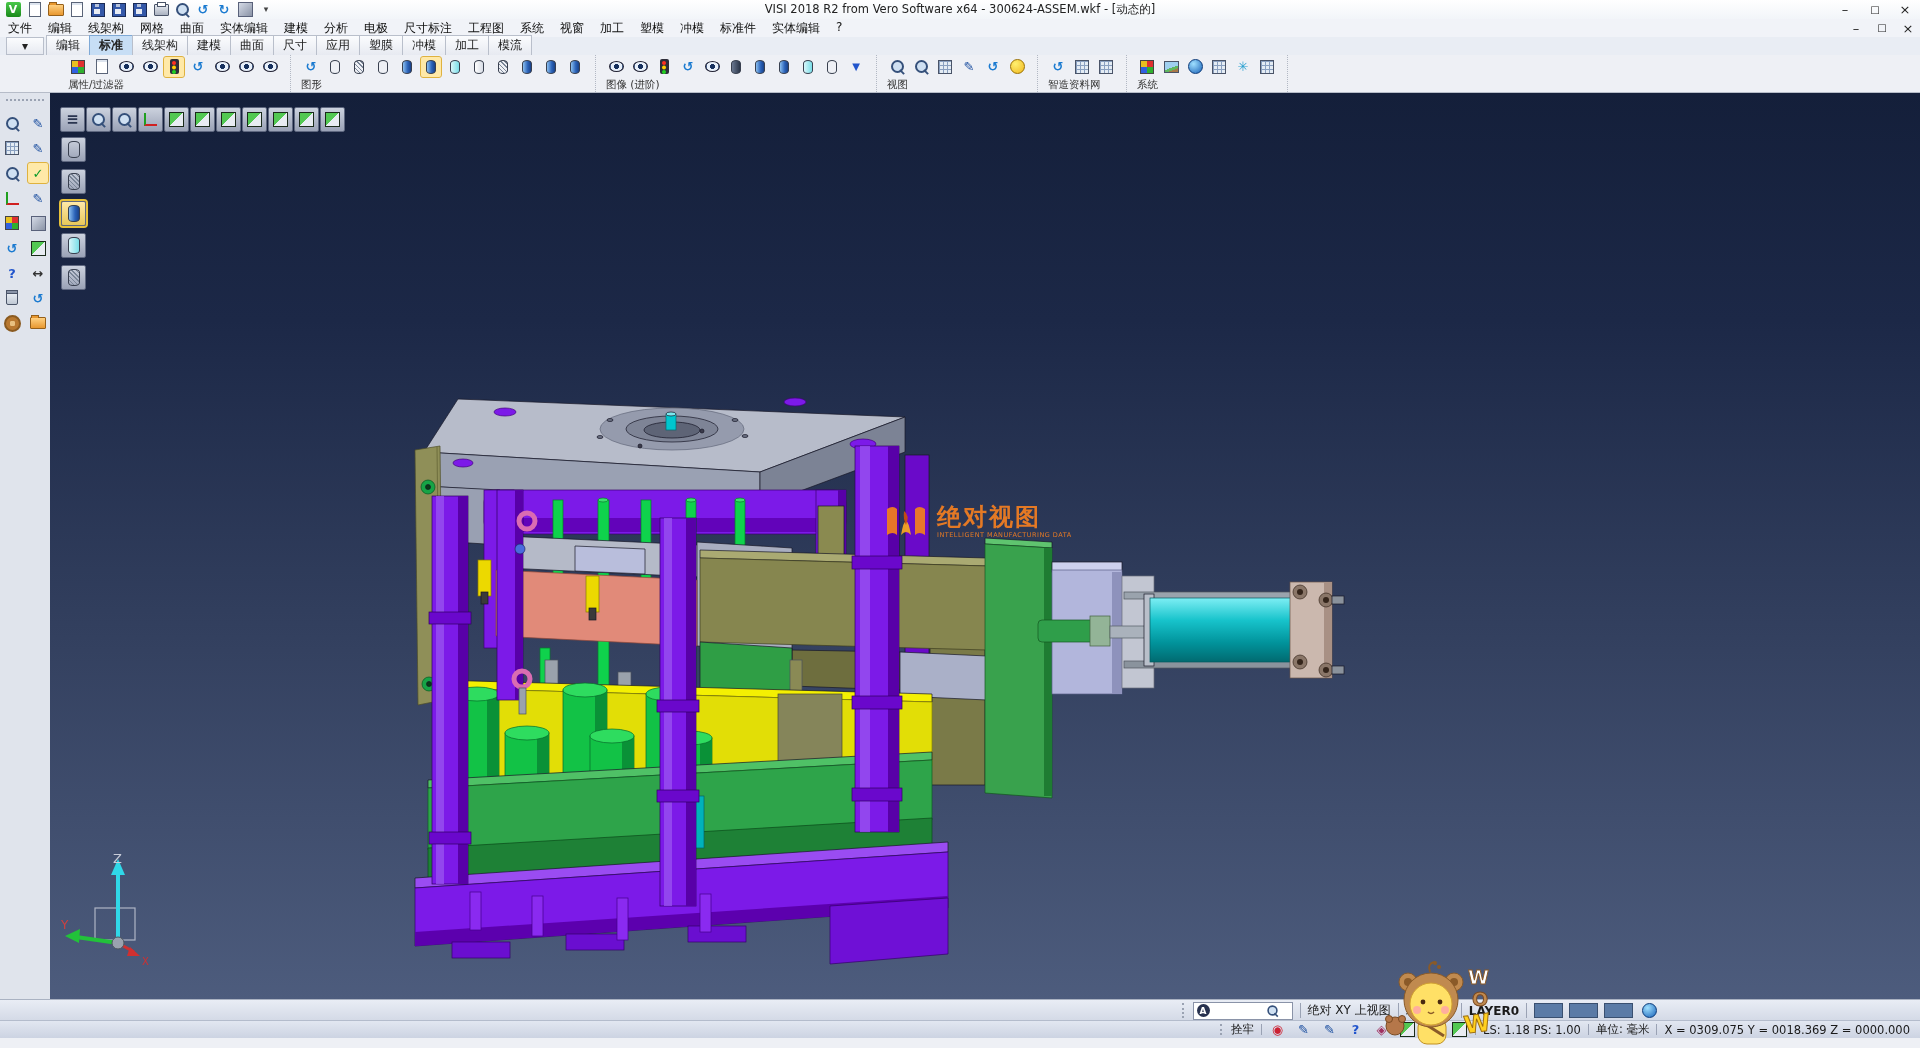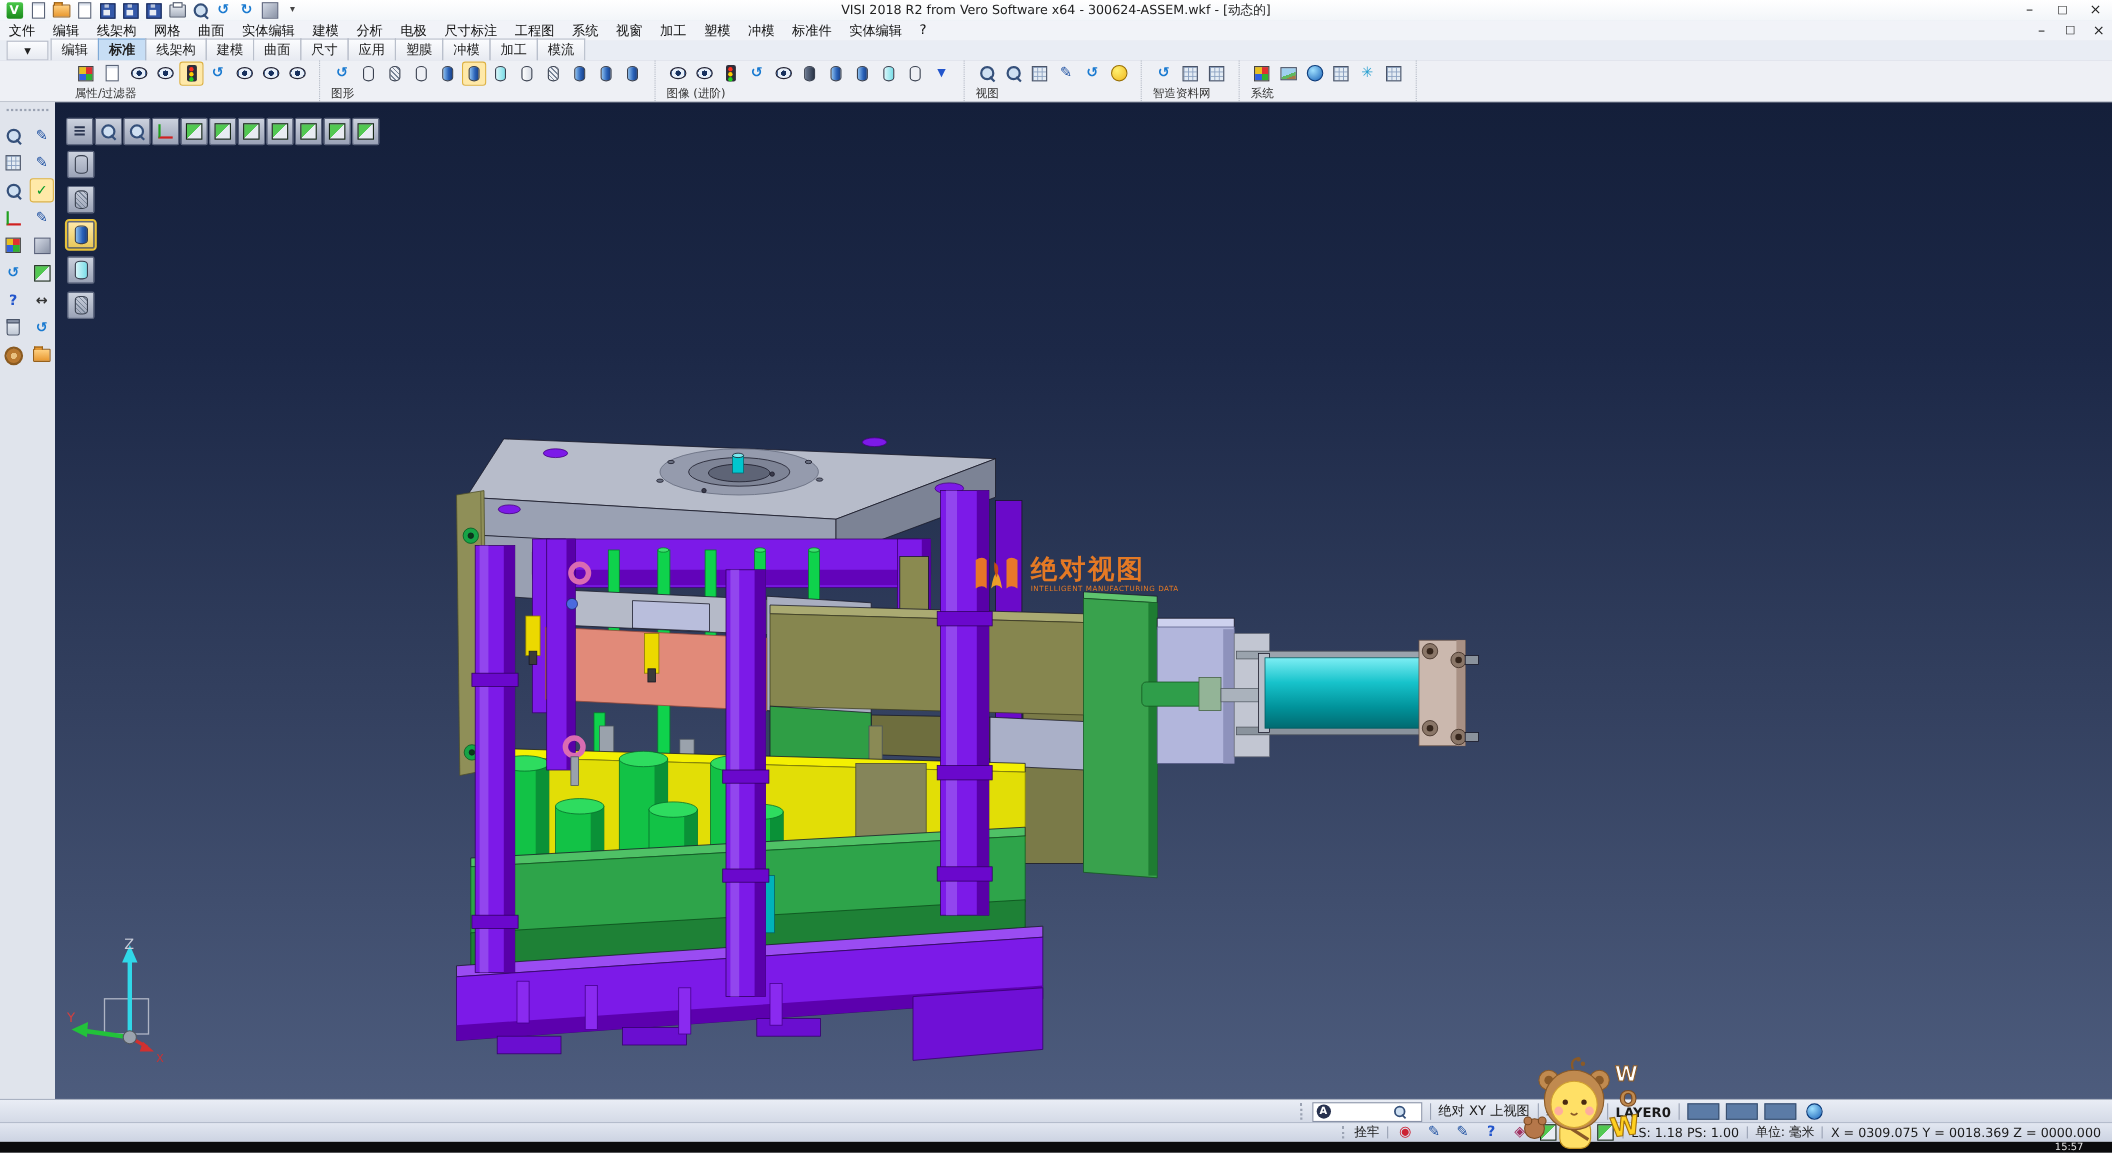--- a/index.html
+++ b/index.html
@@ -814,23 +814,20 @@
       </div>
     <span class="sep"></span>
     <span class="lab">LS: 1.18 PS: 1.00</span>
     <span class="sep"></span>
     <span class="lab">单位: 毫米</span>
     <span class="sep"></span>
     <span class="lab">X = 0309.075 Y = 0018.369 Z = 0000.000</span>
     <div style="width:10px"></div>
   </div>
 
-  <div id="taskbar">
-    <span>15:57</span>
-  </div>
 
   <svg id="mascot" viewBox="0 0 120 88">
     <circle cx="17" cy="66" r="9" fill="#b5774a" stroke="#7a4a22"></circle>
     <circle cx="11" cy="59" r="3.5" fill="#b5774a" stroke="#7a4a22"></circle>
     <circle cx="24" cy="59" r="3.5" fill="#b5774a" stroke="#7a4a22"></circle>
     <rect x="40" y="58" width="28" height="26" rx="9" fill="#ffe066" stroke="#c09020"></rect>
     <line x1="44" y1="62" x2="66" y2="76" stroke="#8a5a28" stroke-width="3"></line>
     <path d="M52,12 q-3,-8 4,-10" fill="none" stroke="#8a5a28" stroke-width="2"></path>
     <circle cx="57" cy="3" r="2" fill="#8a5a28"></circle>
       <circle cx="61" cy="7" r="2" fill="#8a5a28"></circle>

